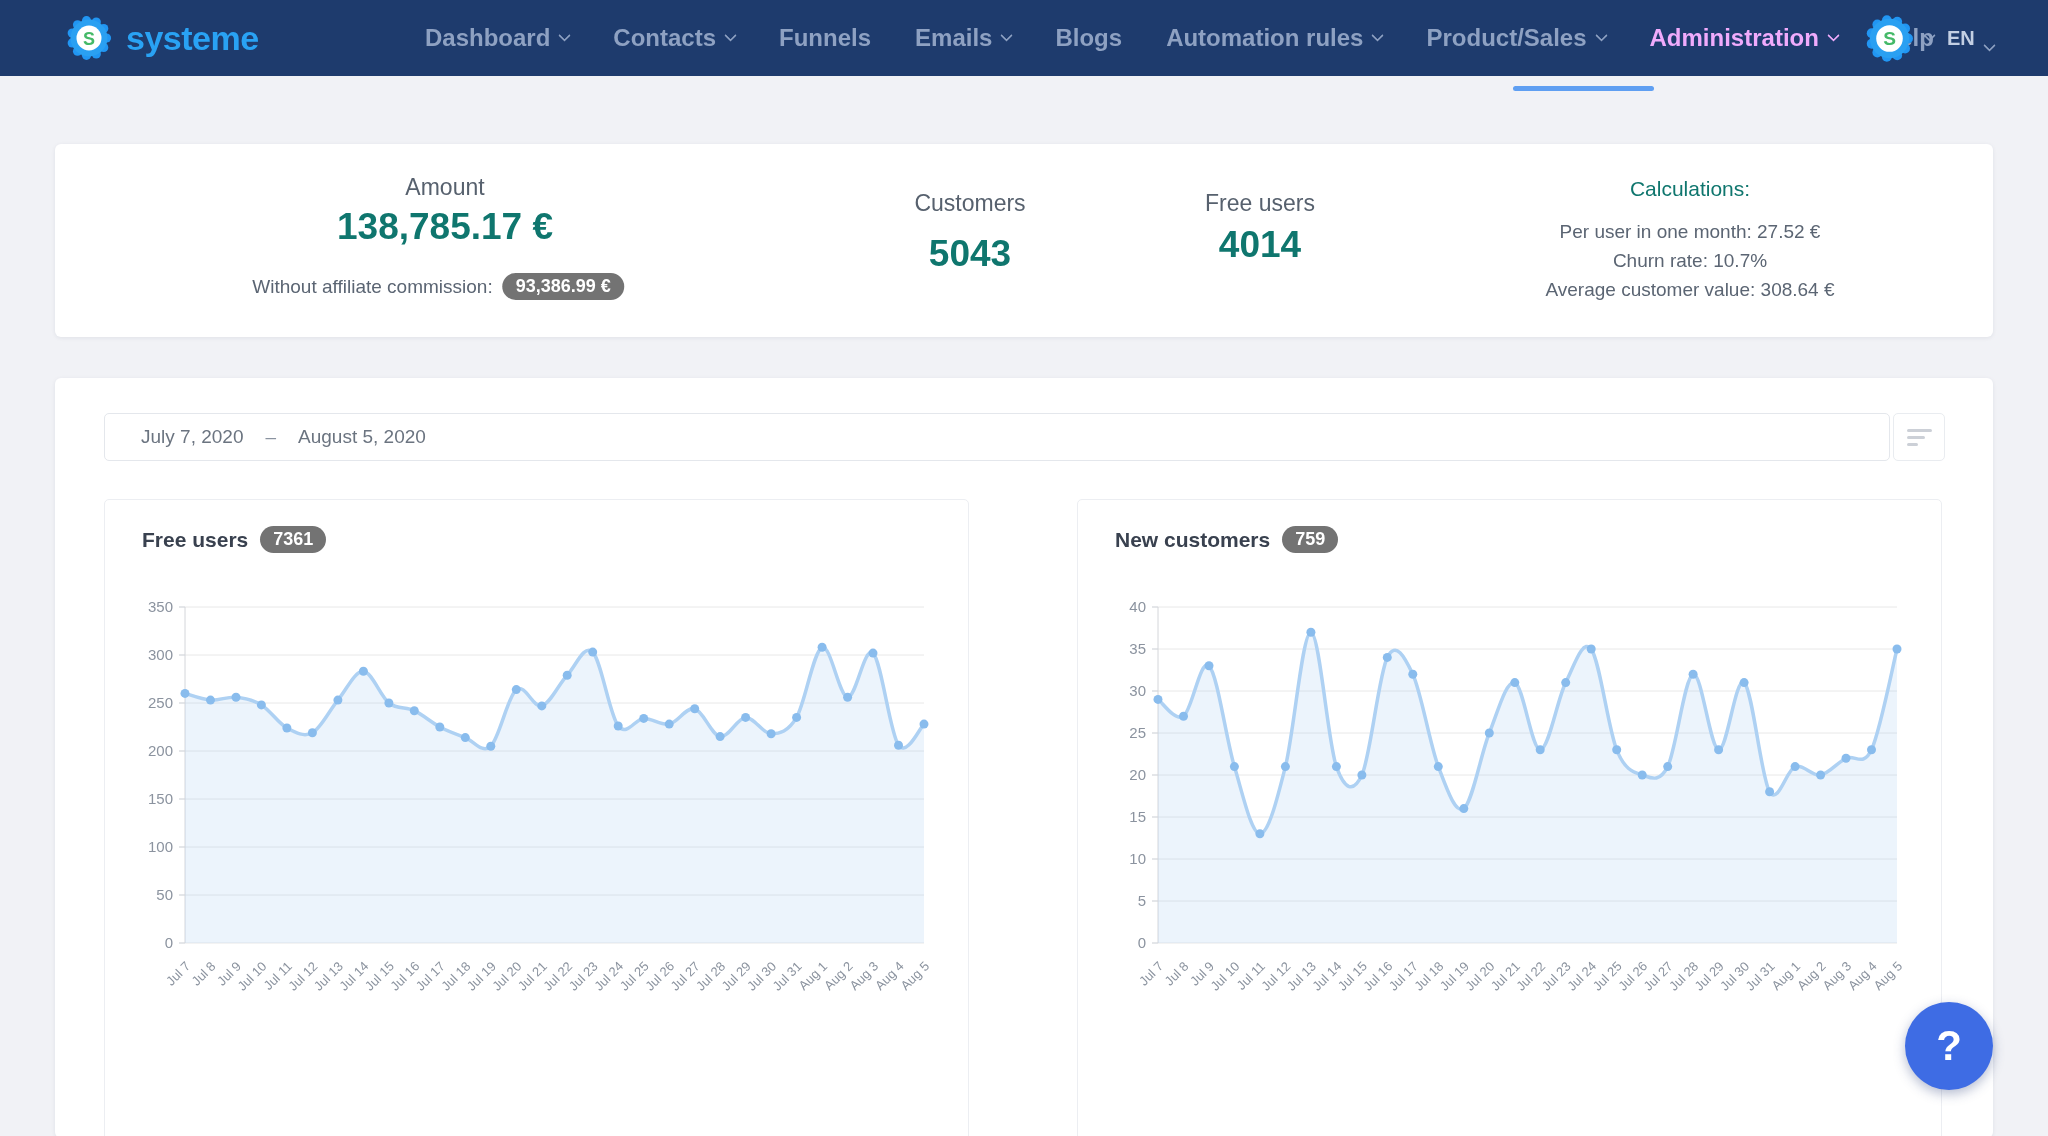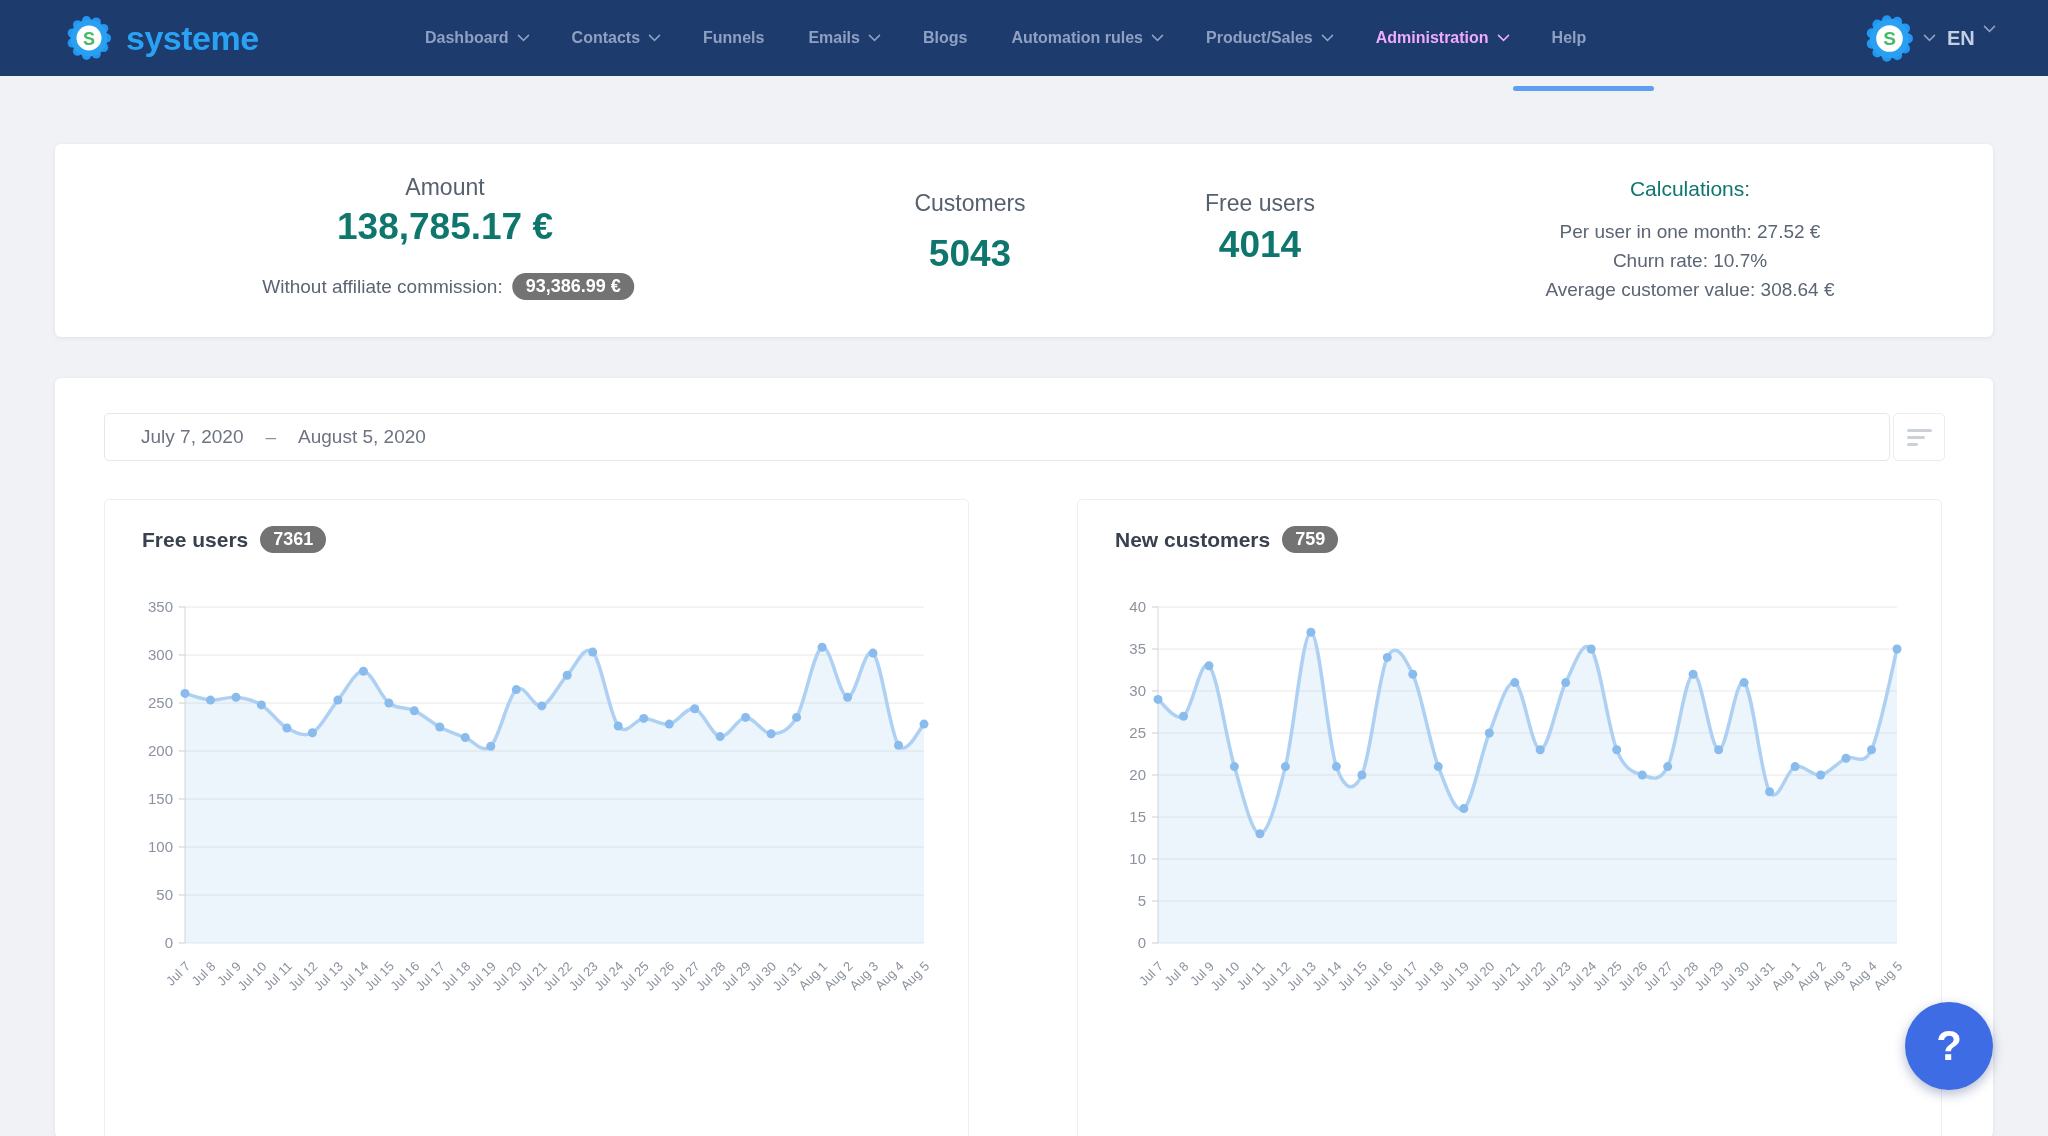--- a/index.html
+++ b/index.html
@@ -6,28 +6,28 @@
   * { margin:0; padding:0; box-sizing:border-box; }
   body { font-family:"Liberation Sans", sans-serif; }
   .page { position:relative; width:2048px; height:1136px; background:#f1f2f6; overflow:hidden; font-family:"Liberation Sans", sans-serif; }
 
   
   .navbar { position:absolute; top:0; left:0; width:2048px; height:76px; background:#1e3b6d; z-index:5; }
   .brand { position:absolute; left:65px; top:14px; display:flex; align-items:center; gap:13px; cursor:pointer; }
   .logo-gear { width:48px; height:48px; display:block; }
   .brand-text { font-size:34px; font-weight:700; color:#29a2f4; letter-spacing:-0.5px; }
   .nav-items { position:absolute; left:425px; top:0; height:76px; display:flex; align-items:center; gap:44px; }
-  .nav-item { display:flex; align-items:center; gap:10px; color:#8ea1c2; font-size:16px; font-weight:600; white-space:nowrap; cursor:pointer; }
+  .nav-item { display:flex; align-items:center; gap:10px; color:#8ea1c2; font-size:24px; font-weight:600; white-space:nowrap; cursor:pointer; }
   .nav-item.active { color:#f0abfc; }
   .chev { width:9px; height:9px; border-right:2.5px solid currentColor; border-bottom:2.5px solid currentColor; transform:rotate(45deg); margin-top:-5px; border-radius:1px; display:inline-block; }
   .nav-right { position:absolute; left:1864px; top:0; height:76px; display:flex; align-items:center; gap:13px; }
   .avatar-wrap { display:flex; align-items:center; gap:10px; cursor:pointer; }
   .avatar { width:51px; height:51px; display:block; }
   .nav-right .chev { color:#8ea1c2; }
-  .lang { color:#c3cfe3; font-size:20px; font-weight:600; display:flex; align-items:flex-start; gap:10px; cursor:pointer; }
+  .lang { color:#c3cfe3; font-size:20px; font-weight:600; display:flex; align-items:flex-end; gap:10px; cursor:pointer; }
   .active-underline { position:absolute; top:86px; height:5px; background:#5f9ff2; border-radius:3px; z-index:6; }
 
   
   .card { position:absolute; background:#fff; border-radius:6px; box-shadow:0 1px 4px rgba(30,40,60,0.08); }
   #stats-card { left:55px; top:144px; width:1938px; height:193px; }
   #main-card  { left:55px; top:378px; width:1938px; height:760px; }
 
   
   .stat-abs { position:absolute; transform:translateX(-50%); white-space:nowrap; text-align:center; }
   .stat-label { font-size:23px; color:#57616e; }
@@ -140,21 +140,21 @@
         <span>EN</span>
         <span class="chev"></span>
       </div>
     </div>
   </header>
   <div class="active-underline" id="active-underline" style="left: 1512.61px; width: 141.125px;"></div>
 
   <section class="card" id="stats-card">
     <div class="stat-abs stat-label" style="left:390px; top:30px;">Amount</div>
     <div class="stat-abs stat-value" style="left:390px; top:62px;">138,785.17 €</div>
-    <div class="stat-abs amount-sub" style="left:393px; top:129px;">
+    <div class="stat-abs amount-sub" style="left:383px; top:129px;">
       <span>Without affiliate commission:</span>
       <span class="gray-badge">93,386.99 €</span>
     </div>
 
     <div class="stat-abs stat-label" style="left:915px; top:46px;">Customers</div>
     <div class="stat-abs stat-value" style="left:915px; top:89px;">5043</div>
 
     <div class="stat-abs stat-label" style="left:1205px; top:46px;">Free users</div>
     <div class="stat-abs stat-value" style="left:1205px; top:80px;">4014</div>
 

